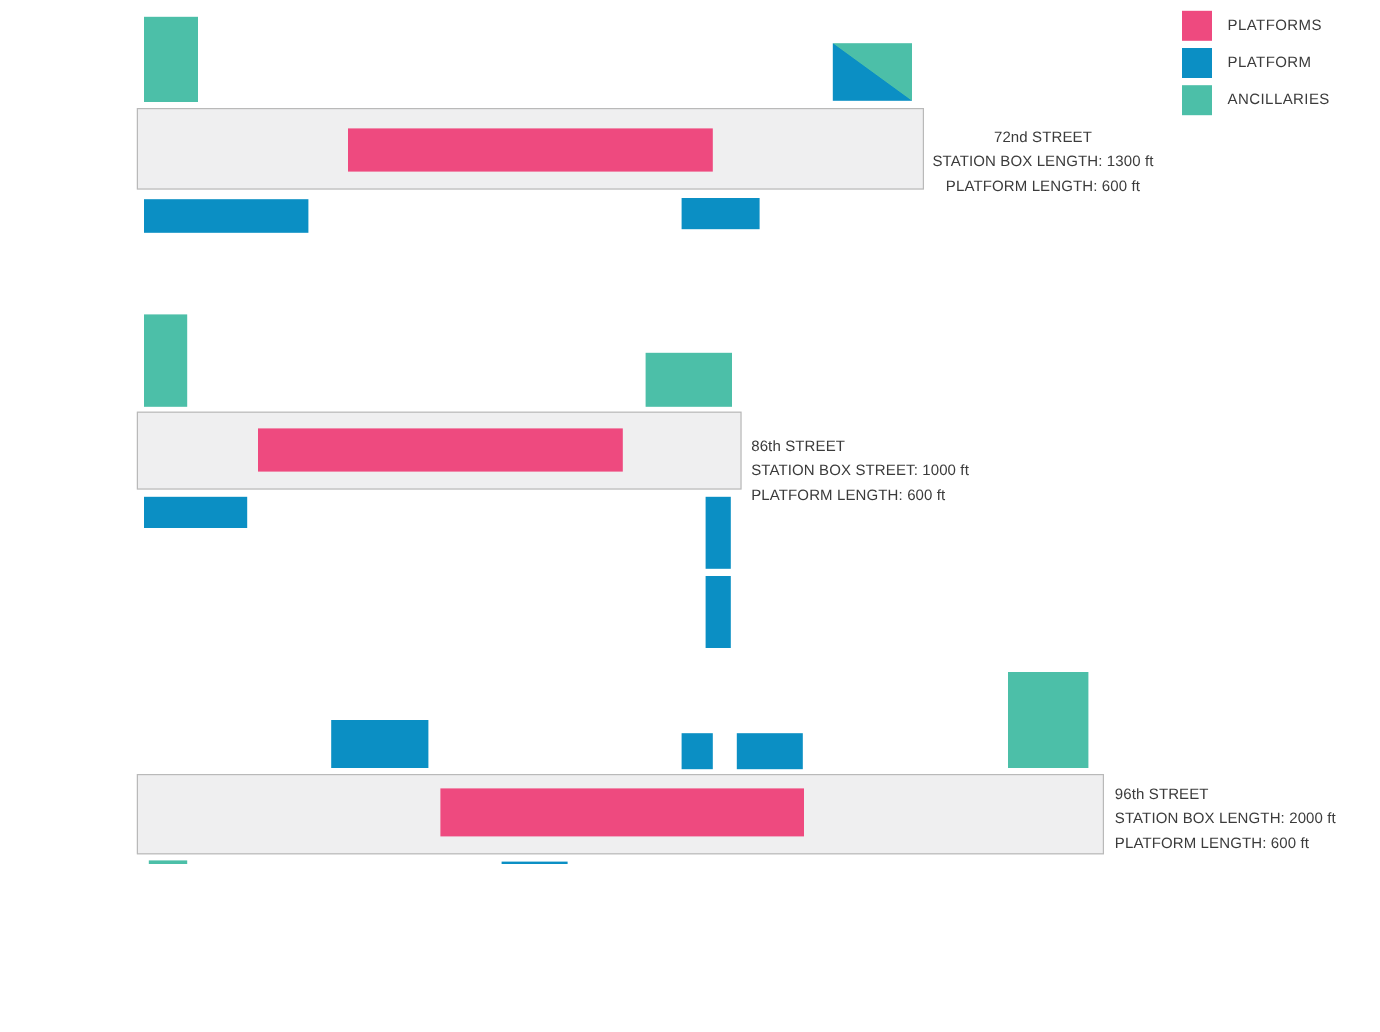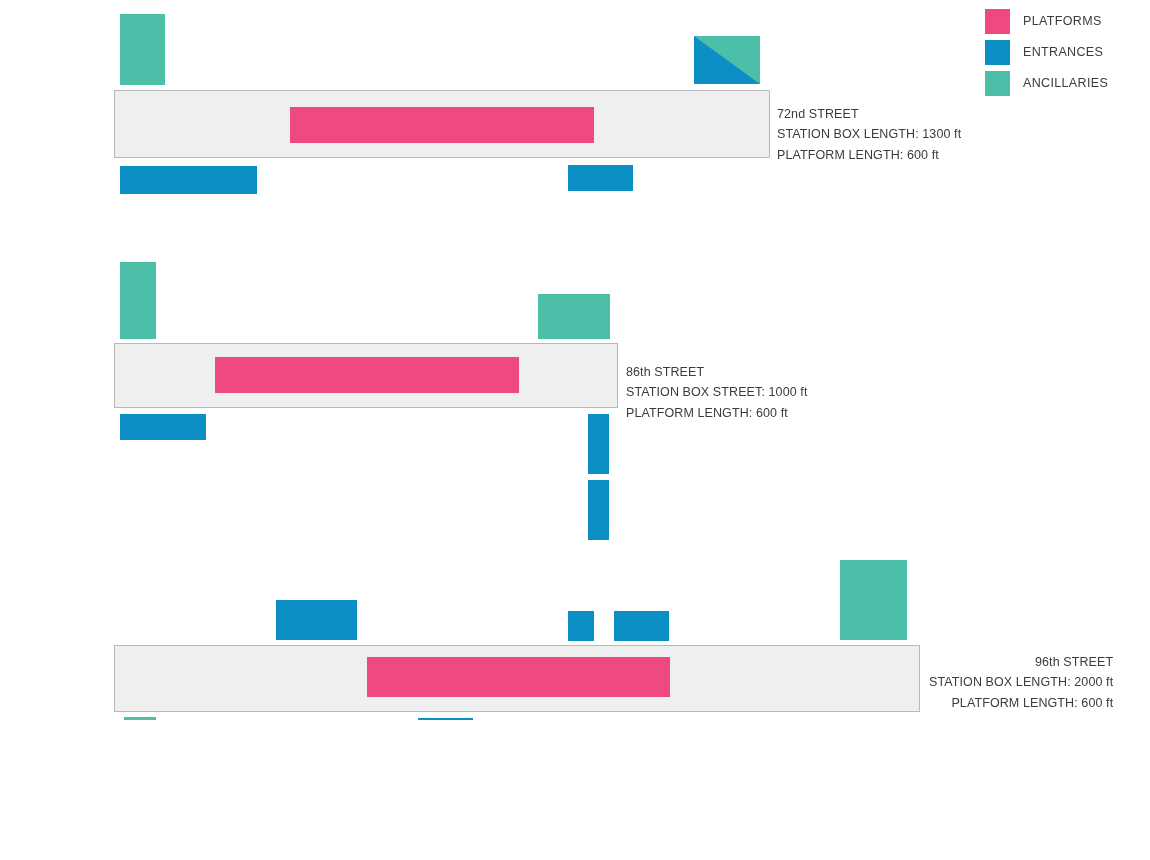--- a/index.html
+++ b/index.html
@@ -81,41 +81,41 @@
 
 <div id="canvas">
 
   <div id="legend">
     <div class="legend-row">
       <span class="legend-swatch" style="background:#ee4a7f"></span>
       <span class="legend-label">PLATFORMS</span>
     </div>
     <div class="legend-row">
       <span class="legend-swatch" style="background:#0b8fc4"></span>
-      <span class="legend-label">ENTRANCES</span>
+      <span class="legend-label">PLATFORM</span>
     </div>
     <div class="legend-row">
       <span class="legend-swatch" style="background:#4cbfa8"></span>
       <span class="legend-label">ANCILLARIES</span>
     </div>
   </div>
 
   <div class="shape ancillary" style="left:120px; top:14px; width:45px; height:71px;"></div>
 
   <div class="shape split-box" style="left:694px; top:36px; width:66px; height:48px;"></div>
 
   <div class="shape station-box" style="left:114px; top:90px; width:656px; height:68px;"></div>
 
   <div class="shape platform" style="left:290px; top:107px; width:304px; height:36px;"></div>
 
   <div class="shape entrance" style="left:120px; top:166px; width:137px; height:28px;"></div>
 
   <div class="shape entrance" style="left:568px; top:165px; width:65px; height:26px;"></div>
 
-  <div class="caption" style="left:777px; top:104px;">
+  <div class="caption" style="left:777px; top:104px;text-align:center;">
     <span class="cap-line">72nd STREET</span>
     <span class="cap-line">STATION BOX LENGTH: 1300 ft</span>
     <span class="cap-line">PLATFORM LENGTH: 600 ft</span>
   </div>
 
   <div class="shape ancillary" style="left:120px; top:262px; width:36px; height:77px;"></div>
 
   <div class="shape ancillary" style="left:538px; top:294px; width:72px; height:45px;"></div>
 
   <div class="shape station-box" style="left:114px; top:343px; width:504px; height:65px;"></div>
@@ -143,19 +143,19 @@
   <div class="shape entrance" style="left:614px; top:611px; width:55px; height:30px;"></div>
 
   <div class="shape station-box" style="left:114px; top:645px; width:806px; height:67px;"></div>
 
   <div class="shape platform" style="left:367px; top:657px; width:303px; height:40px;"></div>
 
   <div class="shape entrance" style="left:418px; top:718px; width:55px; height:29px;"></div>
 
   <div class="shape ancillary" style="left:124px; top:717px; width:32px; height:129px;"></div>
 
-  <div class="caption" style="left:929px; top:652px;text-align:right;">
+  <div class="caption" style="left:929px; top:652px;">
     <span class="cap-line">96th STREET</span>
     <span class="cap-line">STATION BOX LENGTH: 2000 ft</span>
     <span class="cap-line">PLATFORM LENGTH: 600 ft</span>
   </div>
 
 </div>
 
 </body></html>

